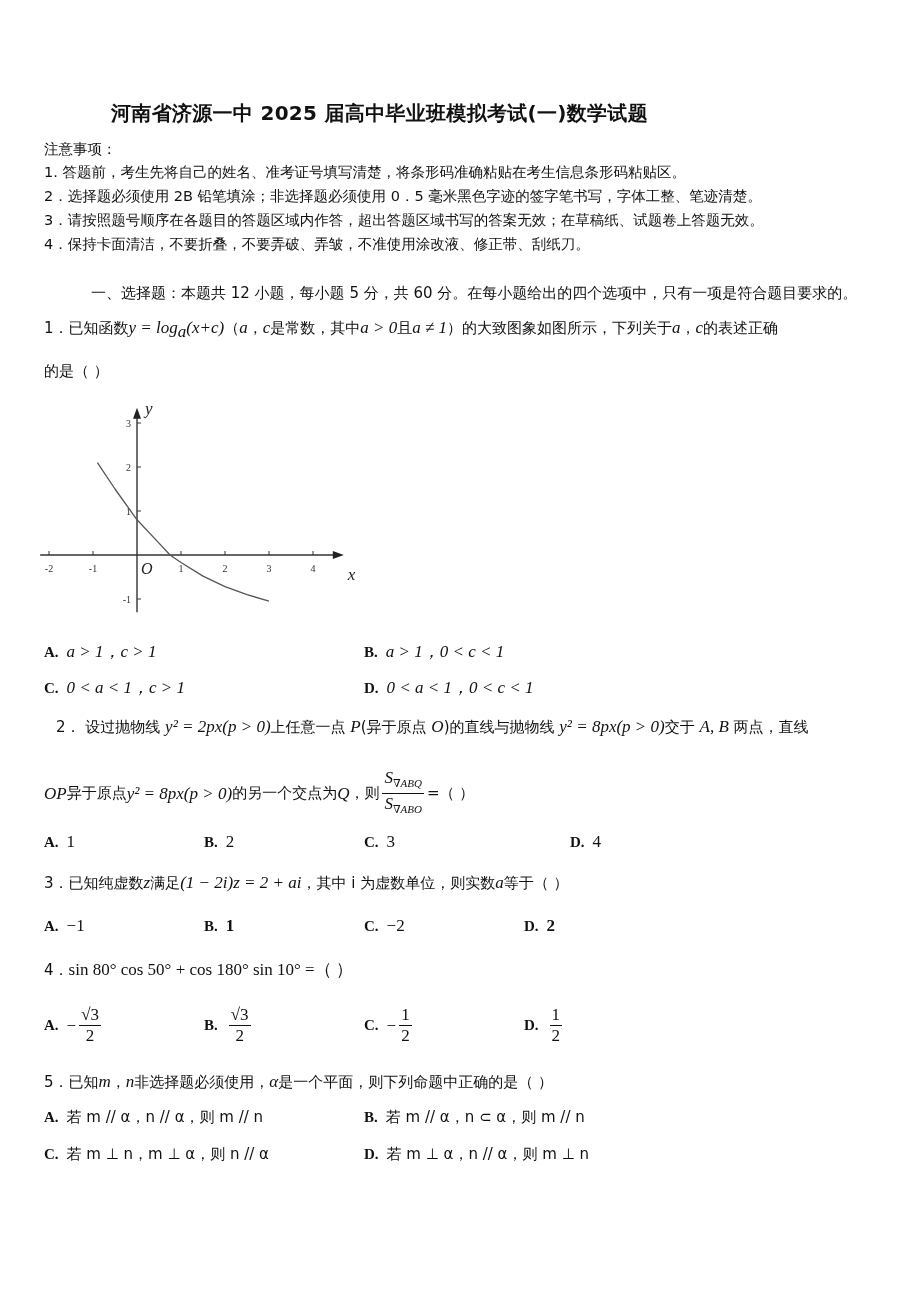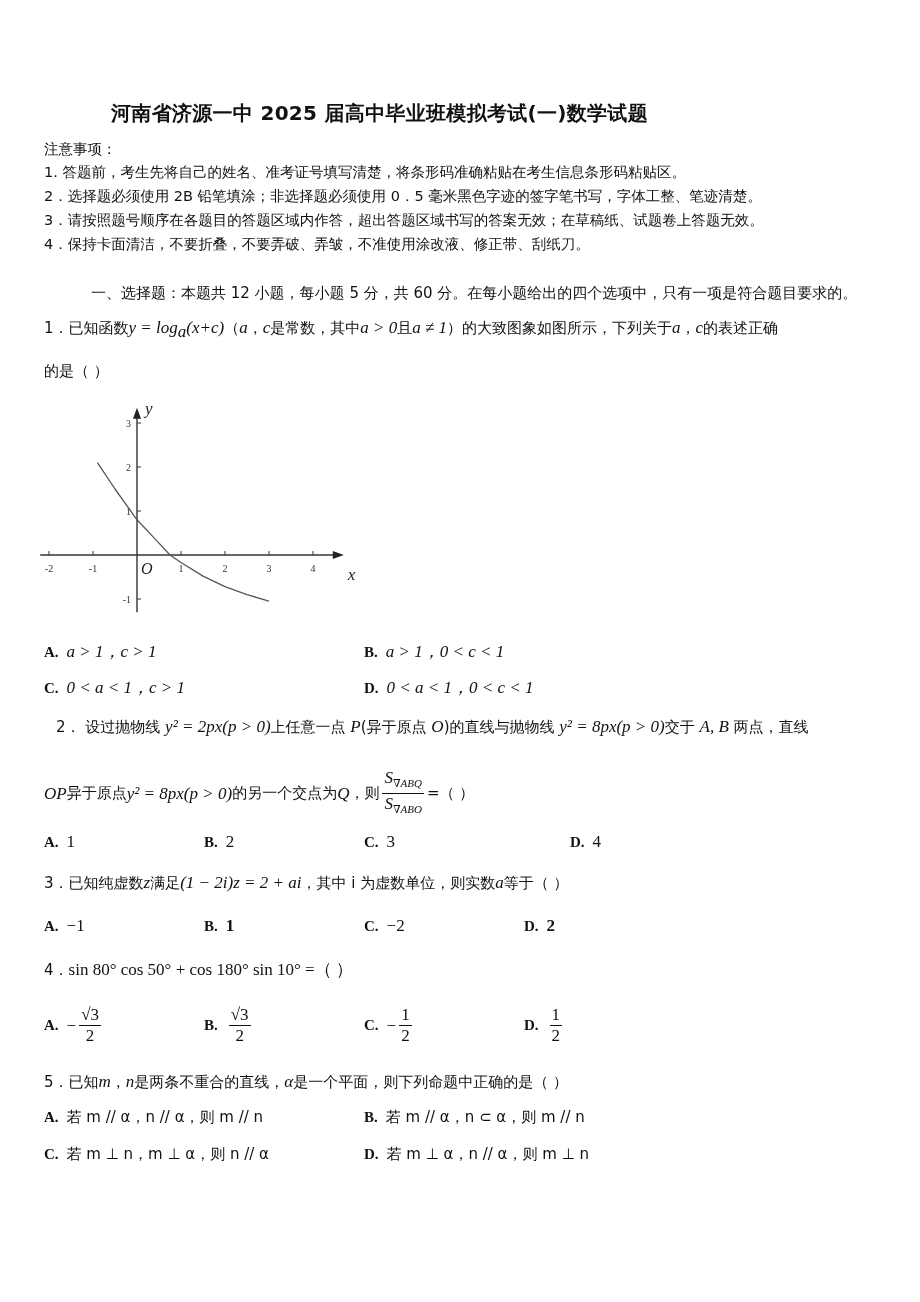--- a/index.html
+++ b/index.html
@@ -142,19 +142,19 @@
 <div class="abs opt" style="left:524px; top:1005px; display:flex; align-items:center;">
   <span class="opt-label">D.</span>
   <span class="mr"></span>
   <span class="frac mr">
       <span class="num">1</span>
       <span class="den">2</span>
     </span>
 </div>
 
 <div class="abs body-line" style="left:44px; top:1072px;">
-  <span>5．</span><span>已知</span><span class="m">m</span><span>，</span><span class="m">n</span><span>是两条不重合的直线，</span><span class="m">α</span><span>是一个平面，则下列命题中正确的是（       ）</span>
+  <span>5．</span><span>已知</span><span class="m">m</span><span>，</span><span class="m">n</span><span>非选择题必须使用，</span><span class="m">α</span><span>是一个平面，则下列命题中正确的是（       ）</span>
 </div>
 
 <div class="abs opt" style="left:44px; top:1108px;"><span class="opt-label">A.</span><span>若 m // α，n // α，则 m // n</span></div>
 <div class="abs opt" style="left:364px; top:1108px;"><span class="opt-label">B.</span><span>若 m // α，n ⊂ α，则 m // n</span></div>
 <div class="abs opt" style="left:44px; top:1145px;"><span class="opt-label">C.</span><span>若 m ⊥ n，m ⊥ α，则 n // α</span></div>
 <div class="abs opt" style="left:364px; top:1145px;"><span class="opt-label">D.</span><span>若 m ⊥ α，n // α，则 m ⊥ n</span></div>
 
 </body></html>

